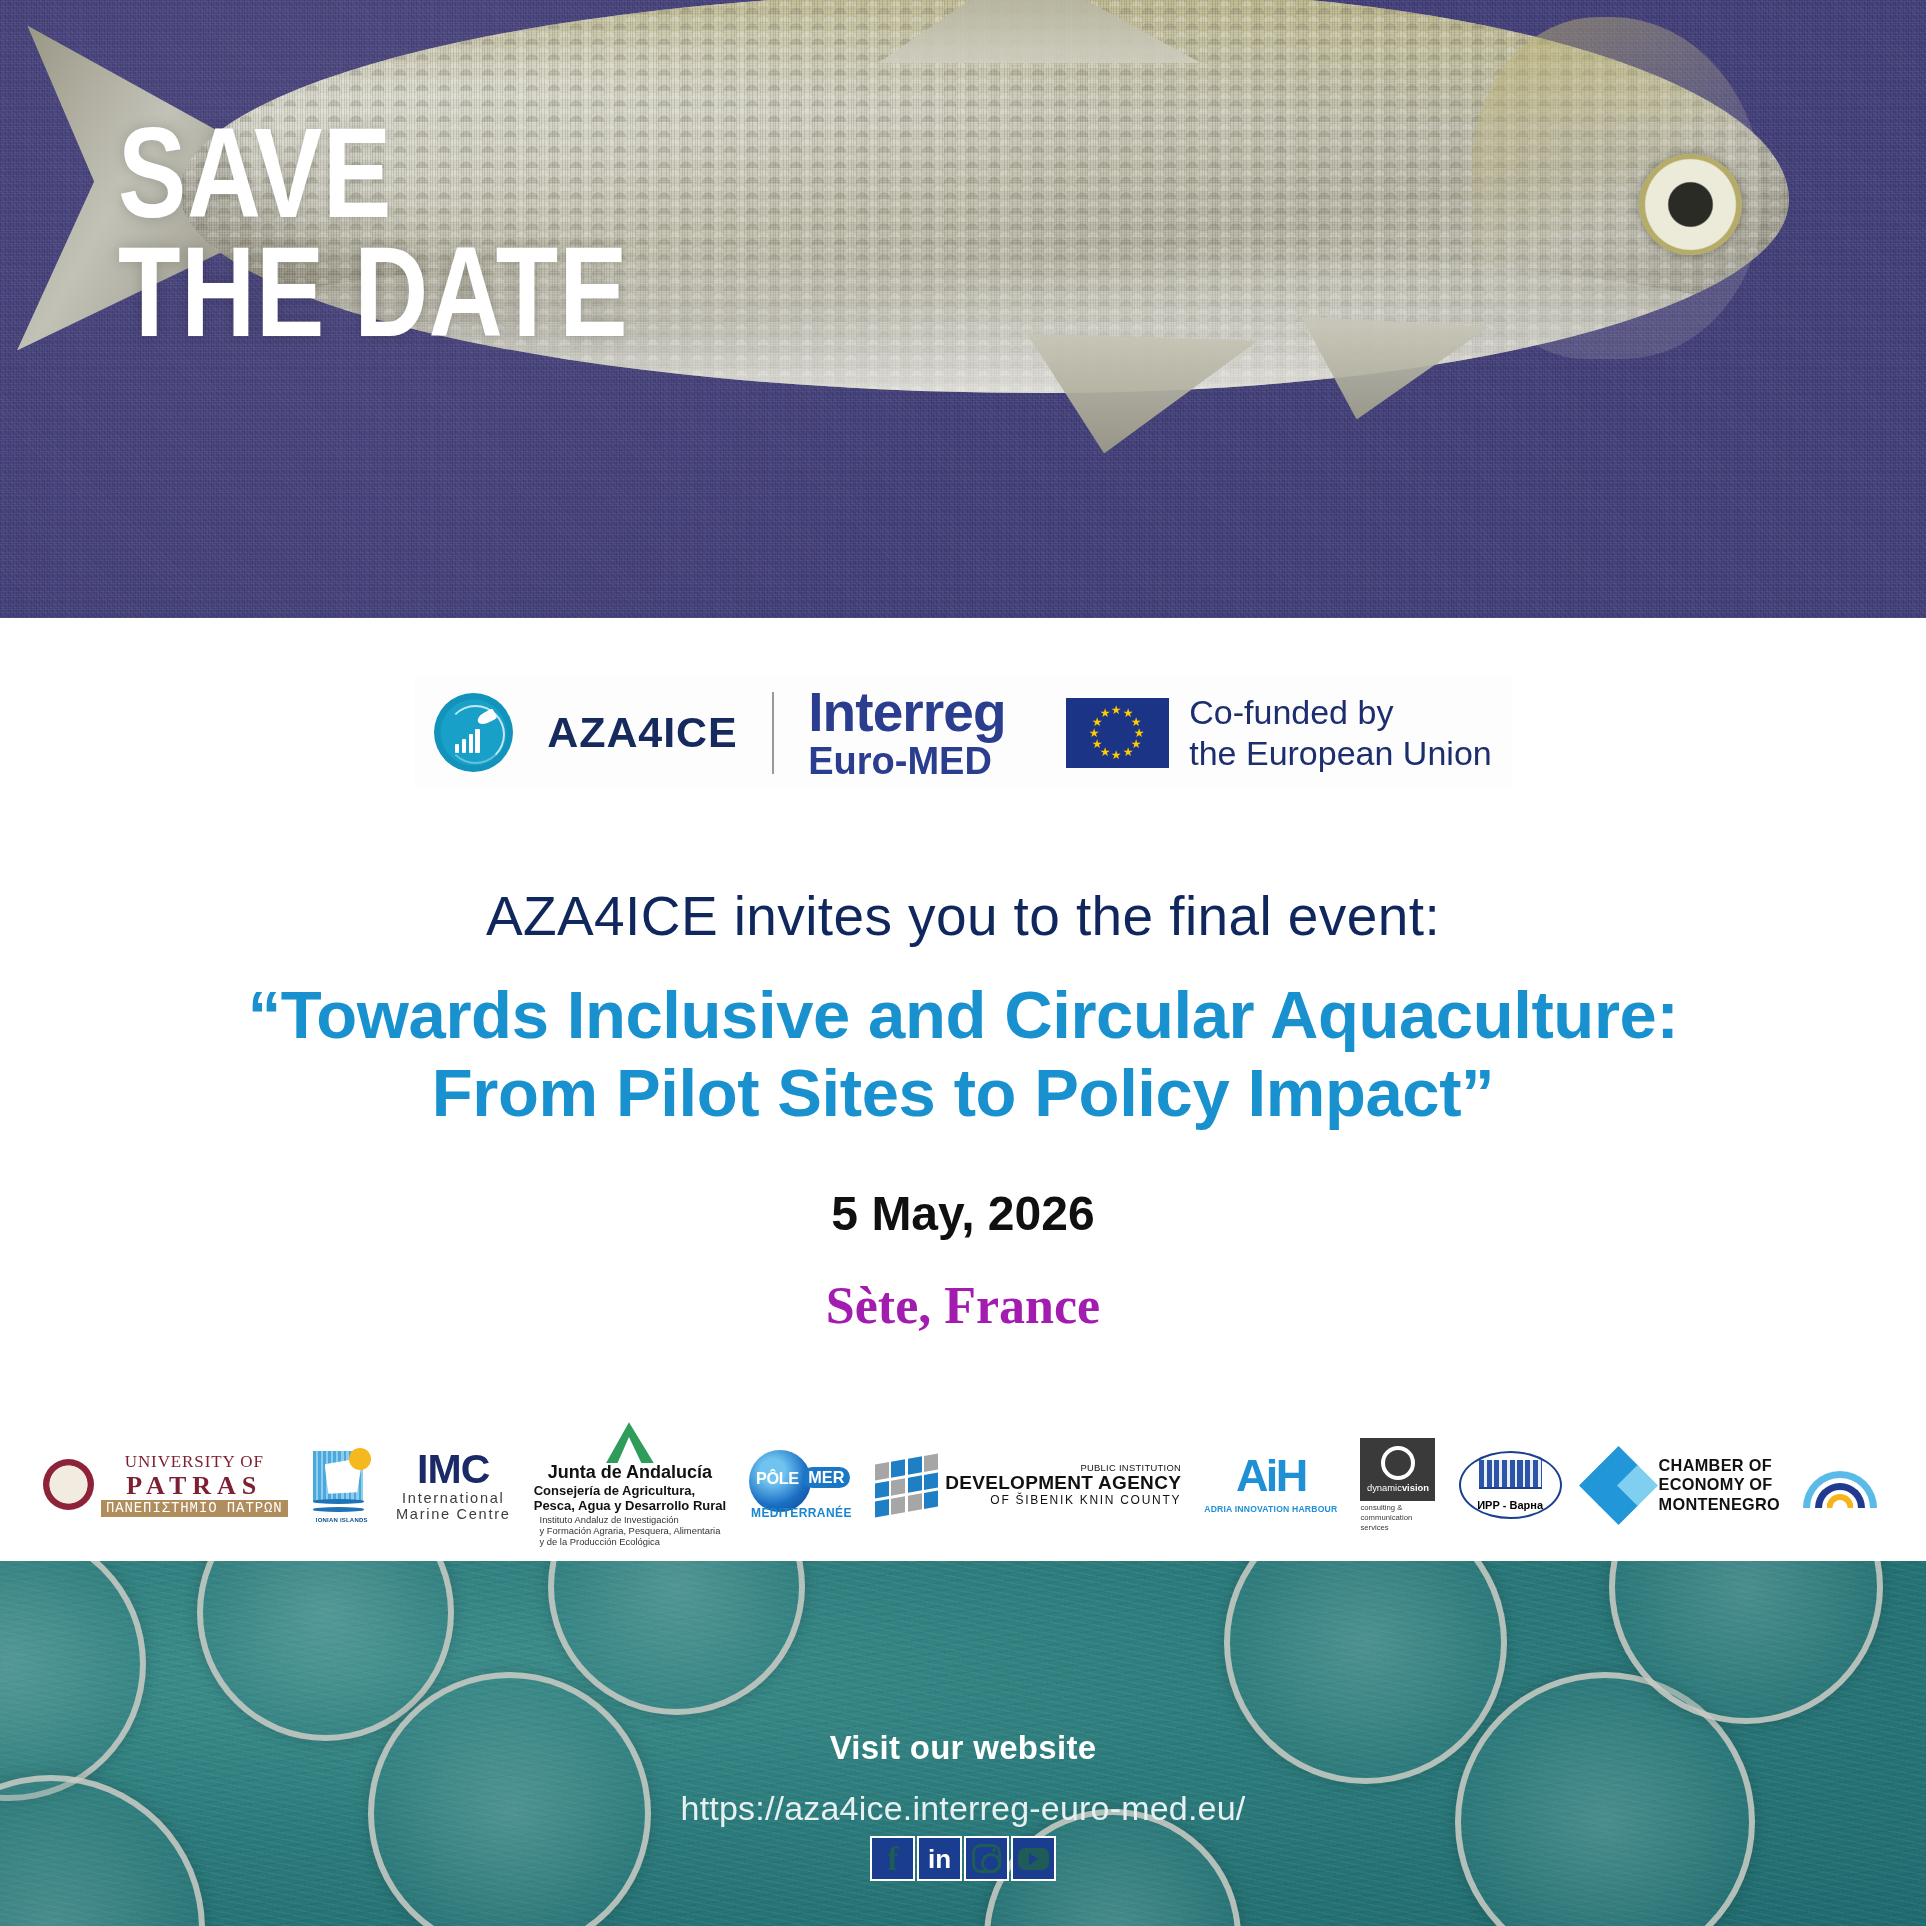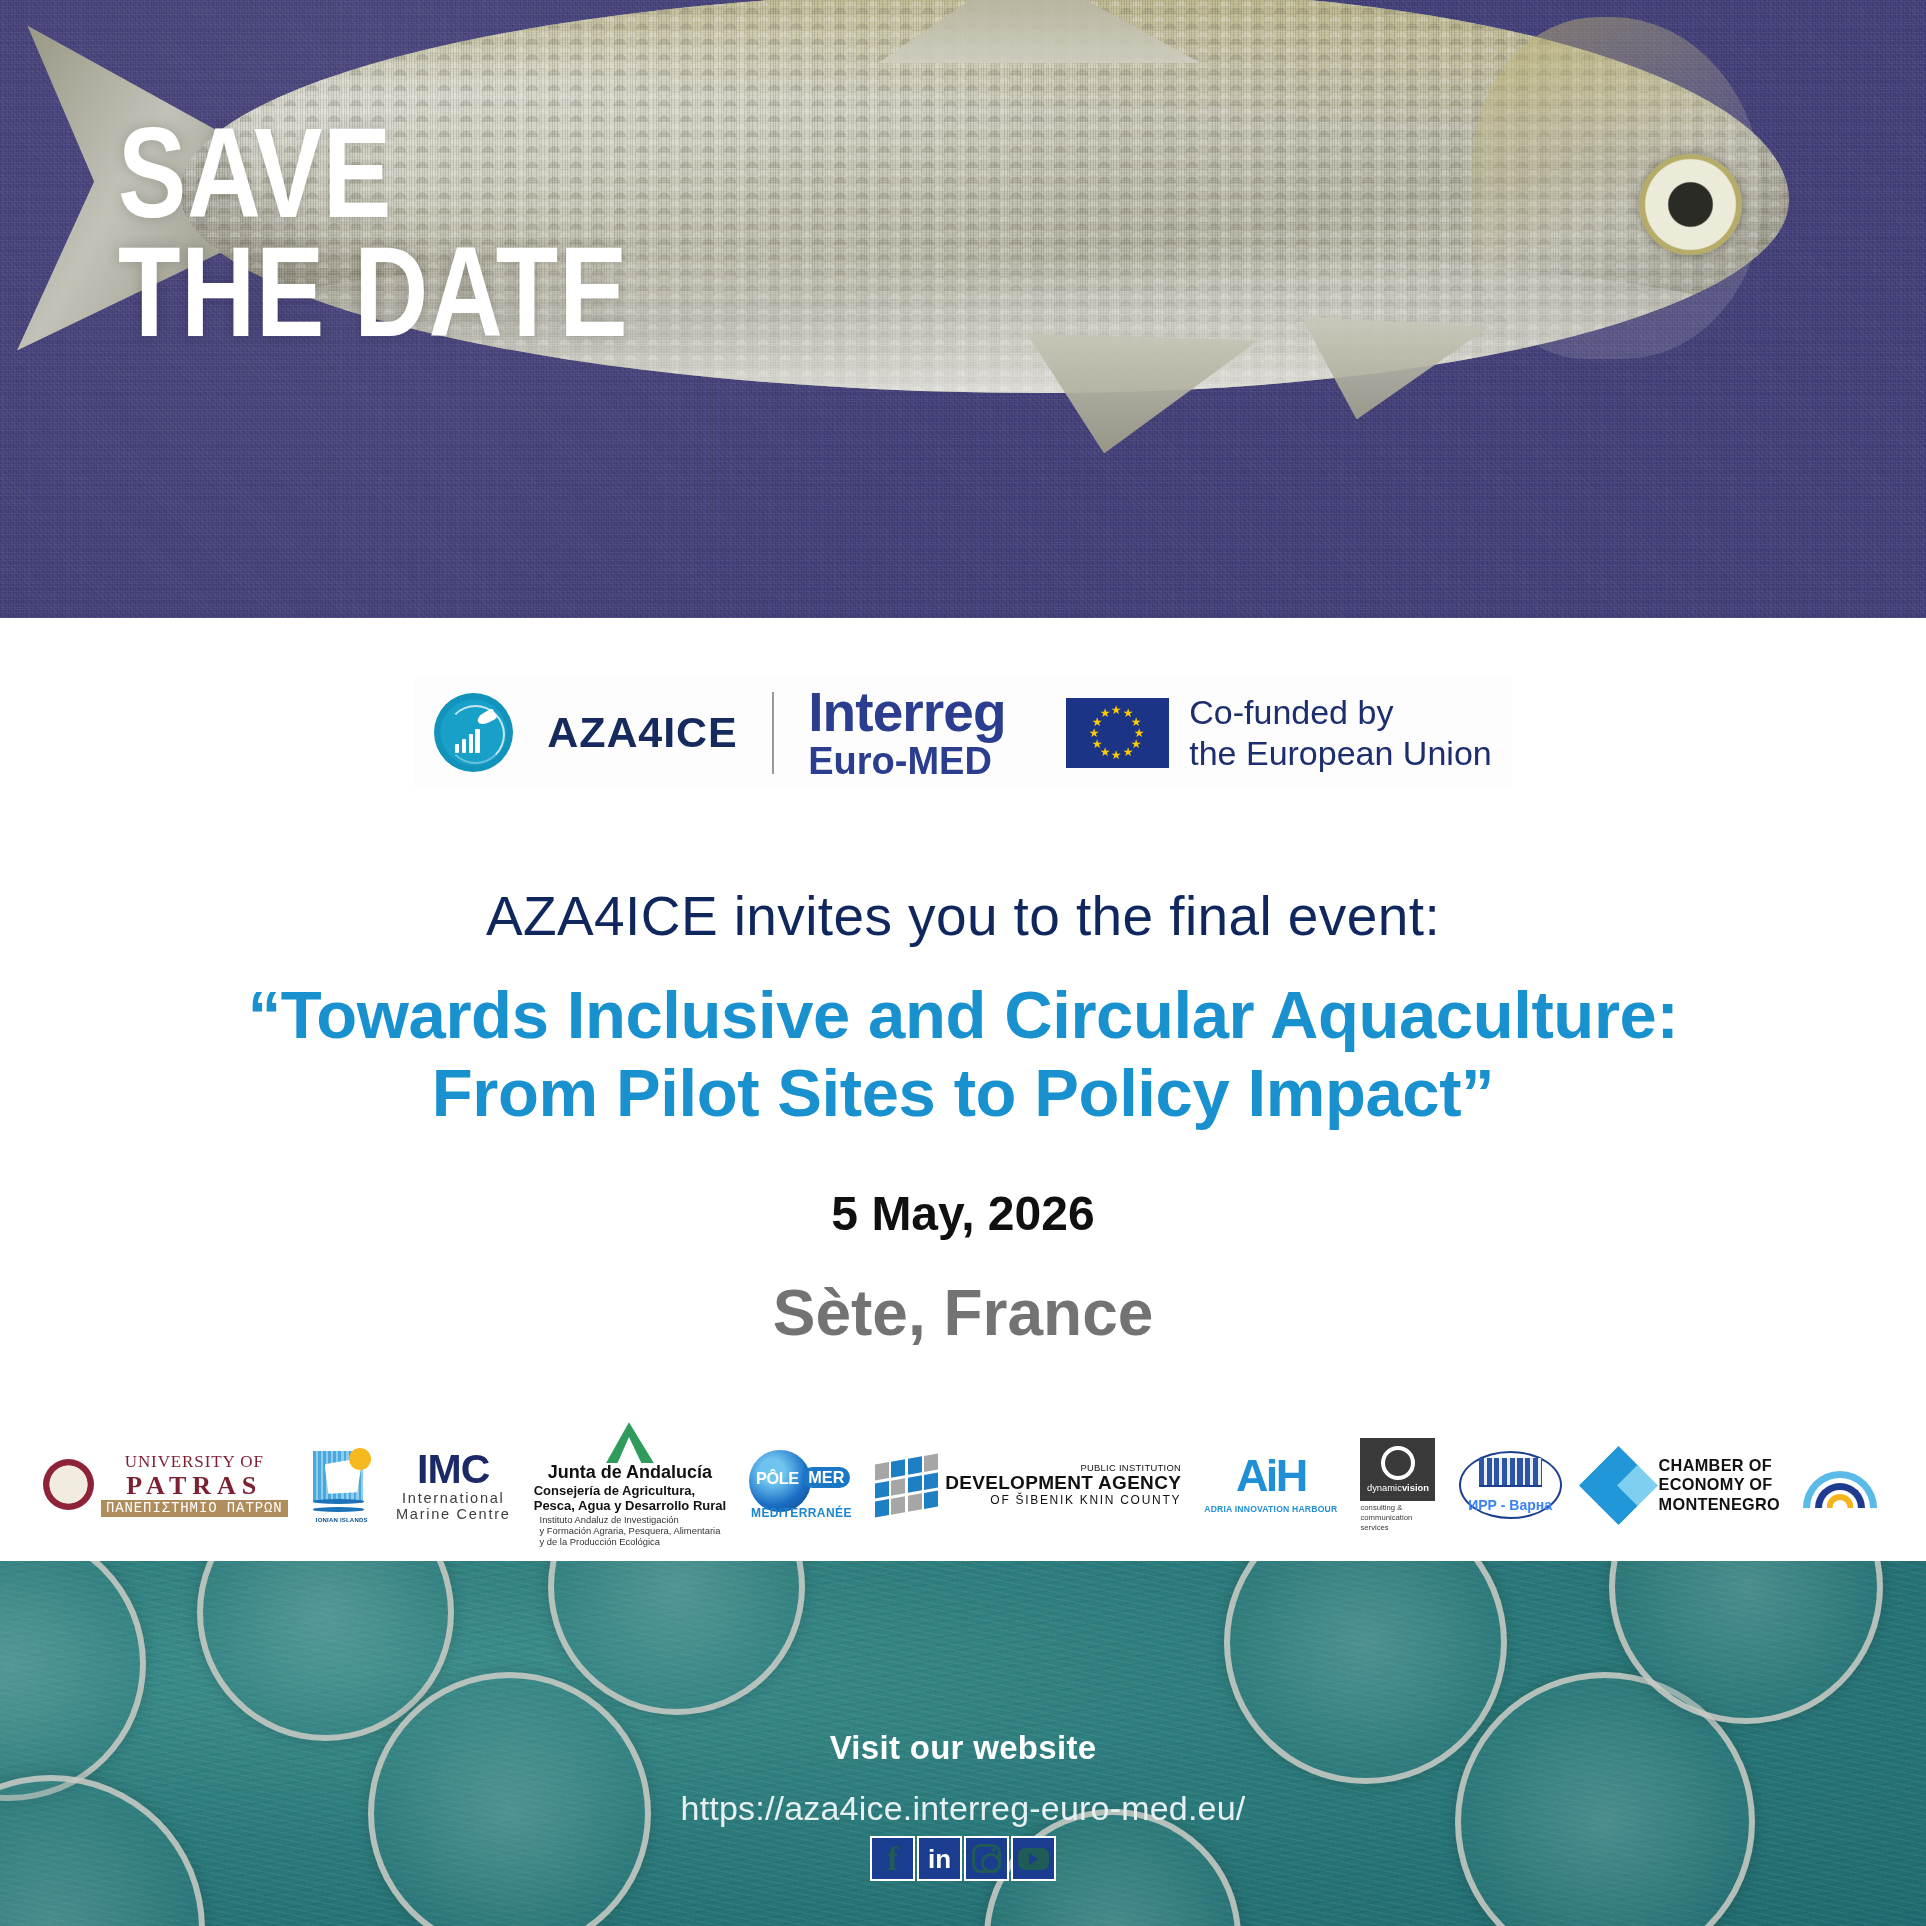--- a/index.html
+++ b/index.html
@@ -154,21 +154,21 @@
   .etitle{
     position:absolute; left:0; top:976px; width:1926px; text-align:center;
     color:#1a91cf; font-size:67px; font-weight:800; line-height:1.16; letter-spacing:-0.4px;
   }
   .edate{
     position:absolute; left:0; top:1186px; width:1926px; text-align:center;
     color:#101010; font-size:48px; font-weight:700;
   }
   .eplace{
     position:absolute; left:0; top:1276px; width:1926px; text-align:center;
-    color:#737373; font-size:64px; font-weight:700;
+    color:#a21caf; font-size:52px; font-weight:700;font-family:Liberation Serif, serif;
   }
 
   
   .partners{
     position:absolute; left:43px; top:1421px; width:1841px; height:128px;
     display:flex; align-items:center; justify-content:space-between; gap:3.4px;
   }
   .p{ display:flex; align-items:center; gap:6.8px; flex:none; }
   .p-col{ display:flex; flex-direction:column; align-items:center; line-height:1.08;}
   
@@ -221,21 +221,21 @@
   .dv-box{ width:75px;height:63px; background:#3a3a3a; display:flex; flex-direction:column;
            align-items:center; justify-content:center; gap:1.7px;}
   .dv-ring{ width:34px;height:34px;border-radius:50%;border:4.3px solid #fff;}
   .dv-name{ color:#fff; font-size:9.4px; }
   .dv-name b{ color:#fff; }
   .dv-sub{ color:#3a3a3a; font-size:7.7px; line-height:1.25; margin-top:2.6px;}
   
   .varna{ width:103px;height:68px;border:2.6px solid #1b3f8f;border-radius:50%;
           display:flex;flex-direction:column;align-items:center;justify-content:center; flex:none;}
   .varna-b{ width:63px;height:29px; background:repeating-linear-gradient(90deg,#2c55a8 0 5.1px,#e9eef8 5.1px 7.7px); border-bottom:2.6px solid #1b3f8f;}
-  .varna-t{ color:#3b82f6; font-size:14px; font-weight:700; margin-top:10px;}
+  .varna-t{ color:#000000; font-size:11px; font-weight:700; margin-top:10px;}
   
   .mne{ width:67px;height:67px; position:relative; flex:none;}
   .mne i{ position:absolute; width:29px;height:29px; background:#2196d8; transform:rotate(45deg);}
   .mne .m1{left:0;top:19px;}
   .mne .m2{left:19px;top:0;}
   .mne .m3{left:19px;top:38px;}
   .mne .m4{left:38px;top:19px;background:#7fd0f0;}
   .mne-t{ color:#111; font-size:16.3px; font-weight:700; line-height:1.2; letter-spacing:0.3px;}
   
   .ipma-arc{ width:74px;height:45px; position:relative; flex:none;}

